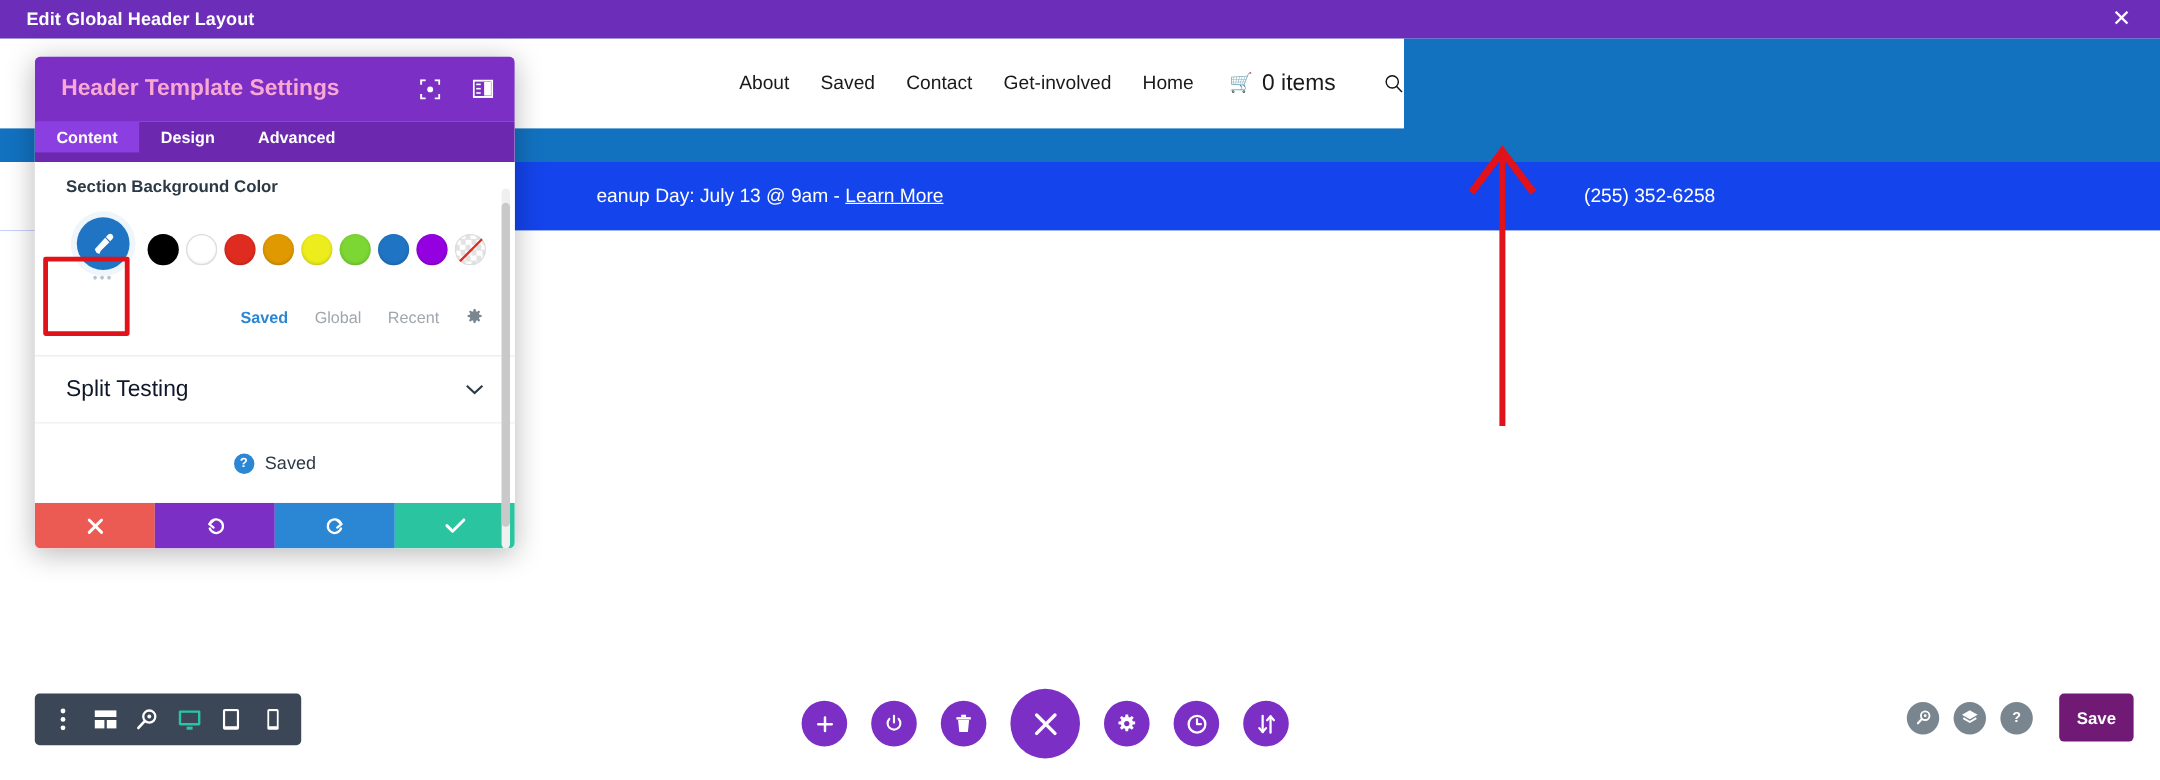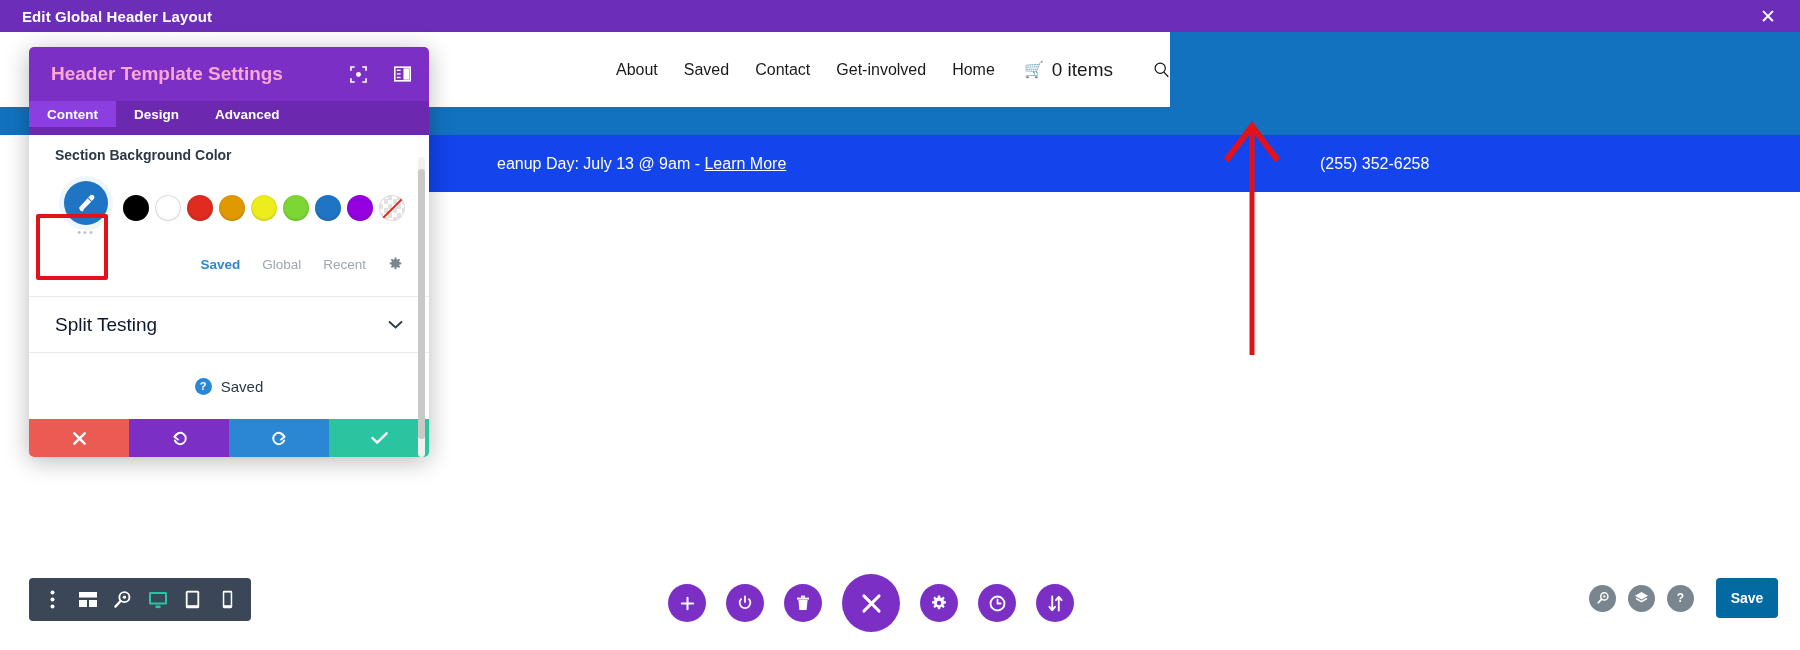--- a/index.html
+++ b/index.html
@@ -204,21 +204,21 @@
   
   .right-tools {
     position:absolute; right:22px; top:578px; display:flex; align-items:center; gap:12px; z-index:15;
   }
   .rtool {
     width:27px; height:27px; border-radius:50%; background:#7a868f;
     display:flex; align-items:center; justify-content:center; color:#fff; cursor:pointer;
     font-size:12px; font-weight:bold;
   }
   .save-btn {
-    width:62px; height:40px; background:#0369a1; border-radius:4px; color:#fff;
+    width:62px; height:40px; background:#701a75; border-radius:4px; color:#fff;
     display:flex; align-items:center; justify-content:center; font-size:14px; font-weight:bold;
     cursor:pointer; margin-left:10px;
   }
   svg { display:block; }
 </style>
 </head>
 <body>
 
 <div id="stage">
 

